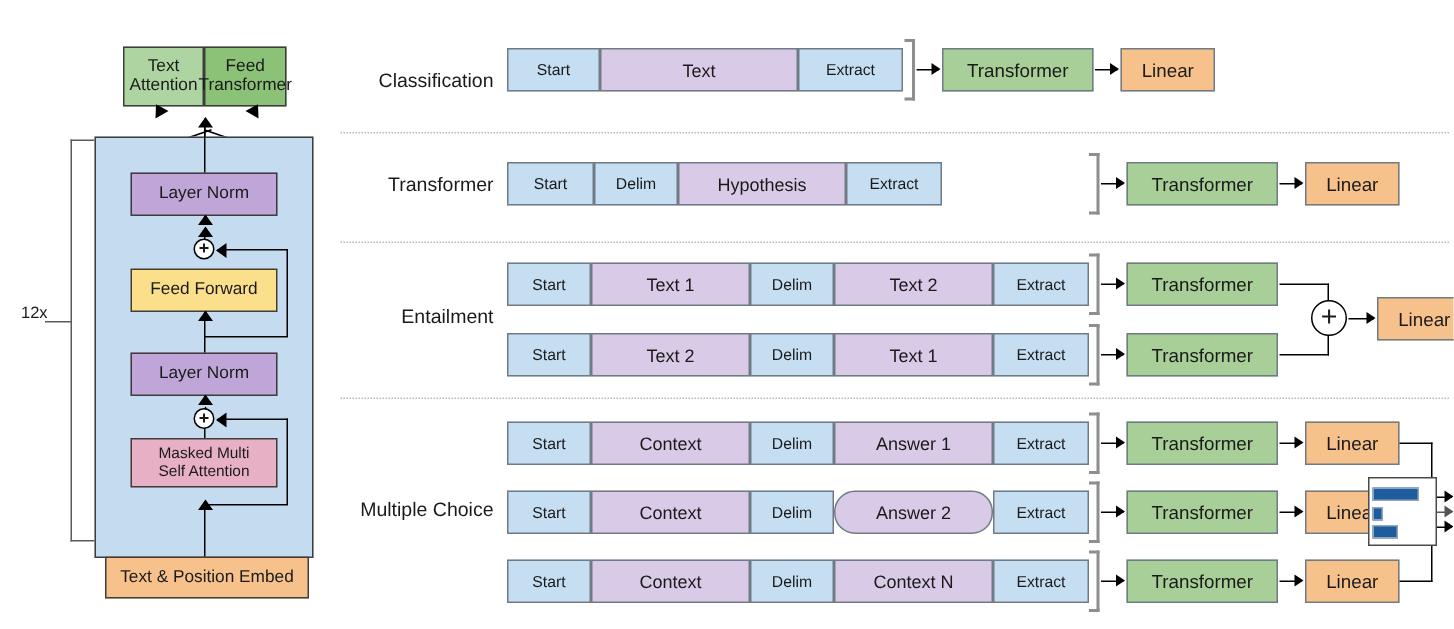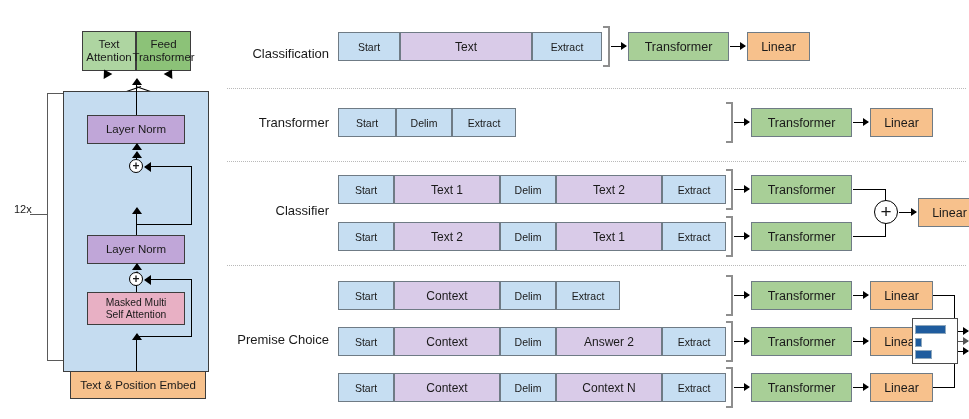--- a/index.html
+++ b/index.html
@@ -173,20 +173,21 @@
   <div class="hline" style="left:136px; top:86px; width:36px; transform:rotate(19deg); transform-origin:left center;"></div>
   <div style="position:absolute; left:165px; top:69px; width:0;height:0; border-left:5px solid transparent;border-right:5px solid transparent;border-bottom:8px solid #000; transform:rotate(30deg);"></div>
 
   <div id="repeat-bracket"></div>
   <div id="repeat-tick"></div>
   <div id="repeat-label">12x</div>
 
   <div id="block-container"></div>
 
   <div class="box" id="layer-norm-top-box">Layer Norm</div>
+  <div class="box" id="feed-forward-box">Feed Forward</div>
   <div class="box" id="layer-norm-bottom-box">Layer Norm</div>
   <div class="box" id="masked-attention-box">
     <div>
       <span>Masked Multi</span><br>
       <span>Self Attention</span>
     </div>
   </div>
   <div class="box" id="embed-box">Text &amp; Position Embed</div>
 
   <div class="vline arrow-up" style="left:136px; top:334px; height:37px;"></div>
@@ -231,29 +232,30 @@
   <div class="conn" style="left:386px; top:46px; width:15px;"></div>
   <div class="transformer" style="left:403px; top:32px;">Transformer</div>
   <div class="conn" style="left:505px; top:46px; width:15px;"></div>
   <div class="linear" style="left:522px; top:32px;">Linear</div>
 
   <div class="task-label" style="left:8px; top:115px; width:96px;">Transformer</div>
 
   <div class="seq" style="left:113px; top:108px;">
     <div class="tok tok-special" style="width:58px;">Start</div>
     <div class="tok tok-special" style="width:56px;">Delim</div>
+    <div class="tok tok-content" style="width:112px;">Hypothesis</div>
     <div class="tok tok-special" style="width:64px;">Extract</div>
   </div>
   <div class="seq-bracket" style="left:501px; top:102px;"></div>
   <div class="conn" style="left:509px; top:122px; width:15px;"></div>
   <div class="transformer" style="left:526px; top:108px;">Transformer</div>
   <div class="conn" style="left:628px; top:122px; width:15px;"></div>
   <div class="linear" style="left:645px; top:108px;">Linear</div>
 
-  <div class="task-label" style="left:8px; top:203px; width:96px;">Classifier</div>
+  <div class="task-label" style="left:8px; top:203px; width:96px;">Entailment</div>
 
   <div class="seq" style="left:113px; top:175px;">
     <div class="tok tok-special" style="width:56px;">Start</div>
     <div class="tok tok-content" style="width:106px;">Text 1</div>
     <div class="tok tok-special" style="width:56px;">Delim</div>
     <div class="tok tok-content" style="width:106px;">Text 2</div>
     <div class="tok tok-special" style="width:64px;">Extract</div>
   </div>
   <div class="seq-bracket" style="left:501px; top:169px;"></div>
   <div class="conn" style="left:509px; top:189px; width:15px;"></div>
@@ -275,39 +277,40 @@
   <div class="hline" style="left:628px; top:236px; width:33px;"></div>
   <div class="vline" style="left:660px; top:212px; height:25px;"></div>
 
   <div id="similarity-plus" style="left:649px; top:200px;">
     <span>+</span>
   </div>
 
   <div class="conn" style="left:674px; top:212px; width:17px;"></div>
   <div class="linear" style="left:693px; top:198px;">Linear</div>
 
-  <div class="task-label" style="left:0px; top:332px; width:104px;">Premise Choice</div>
+  <div class="task-label" style="left:0px; top:332px; width:104px;">Multiple Choice</div>
 
   <div class="seq" style="left:113px; top:281px;">
     <div class="tok tok-special" style="width:56px;">Start</div>
     <div class="tok tok-content" style="width:106px;">Context</div>
     <div class="tok tok-special" style="width:56px;">Delim</div>
+    <div class="tok tok-content" style="width:106px;">Answer 1</div>
     <div class="tok tok-special" style="width:64px;">Extract</div>
   </div>
   <div class="seq-bracket" style="left:501px; top:275px;"></div>
   <div class="conn" style="left:509px; top:295px; width:15px;"></div>
   <div class="transformer" style="left:526px; top:281px;">Transformer</div>
   <div class="conn" style="left:628px; top:295px; width:15px;"></div>
   <div class="linear" style="left:645px; top:281px;">Linear</div>
 
   <div class="seq" style="left:113px; top:327px;">
     <div class="tok tok-special" style="width:56px;">Start</div>
     <div class="tok tok-content" style="width:106px;">Context</div>
     <div class="tok tok-special" style="width:56px;">Delim</div>
-    <div class="tok tok-content" style="width:106px;">Answer 2</div>
+    <div class="tok tok-content" style="width:106px;border-radius:14px;">Answer 2</div>
     <div class="tok tok-special" style="width:64px;">Extract</div>
   </div>
   <div class="seq-bracket" style="left:501px; top:321px;"></div>
   <div class="conn" style="left:509px; top:341px; width:15px;"></div>
   <div class="transformer" style="left:526px; top:327px;">Transformer</div>
   <div class="conn" style="left:628px; top:341px; width:15px;"></div>
   <div class="linear" style="left:645px; top:327px;">Linear</div>
 
   <div class="seq" style="left:113px; top:373px;">
     <div class="tok tok-special" style="width:56px;">Start</div>

